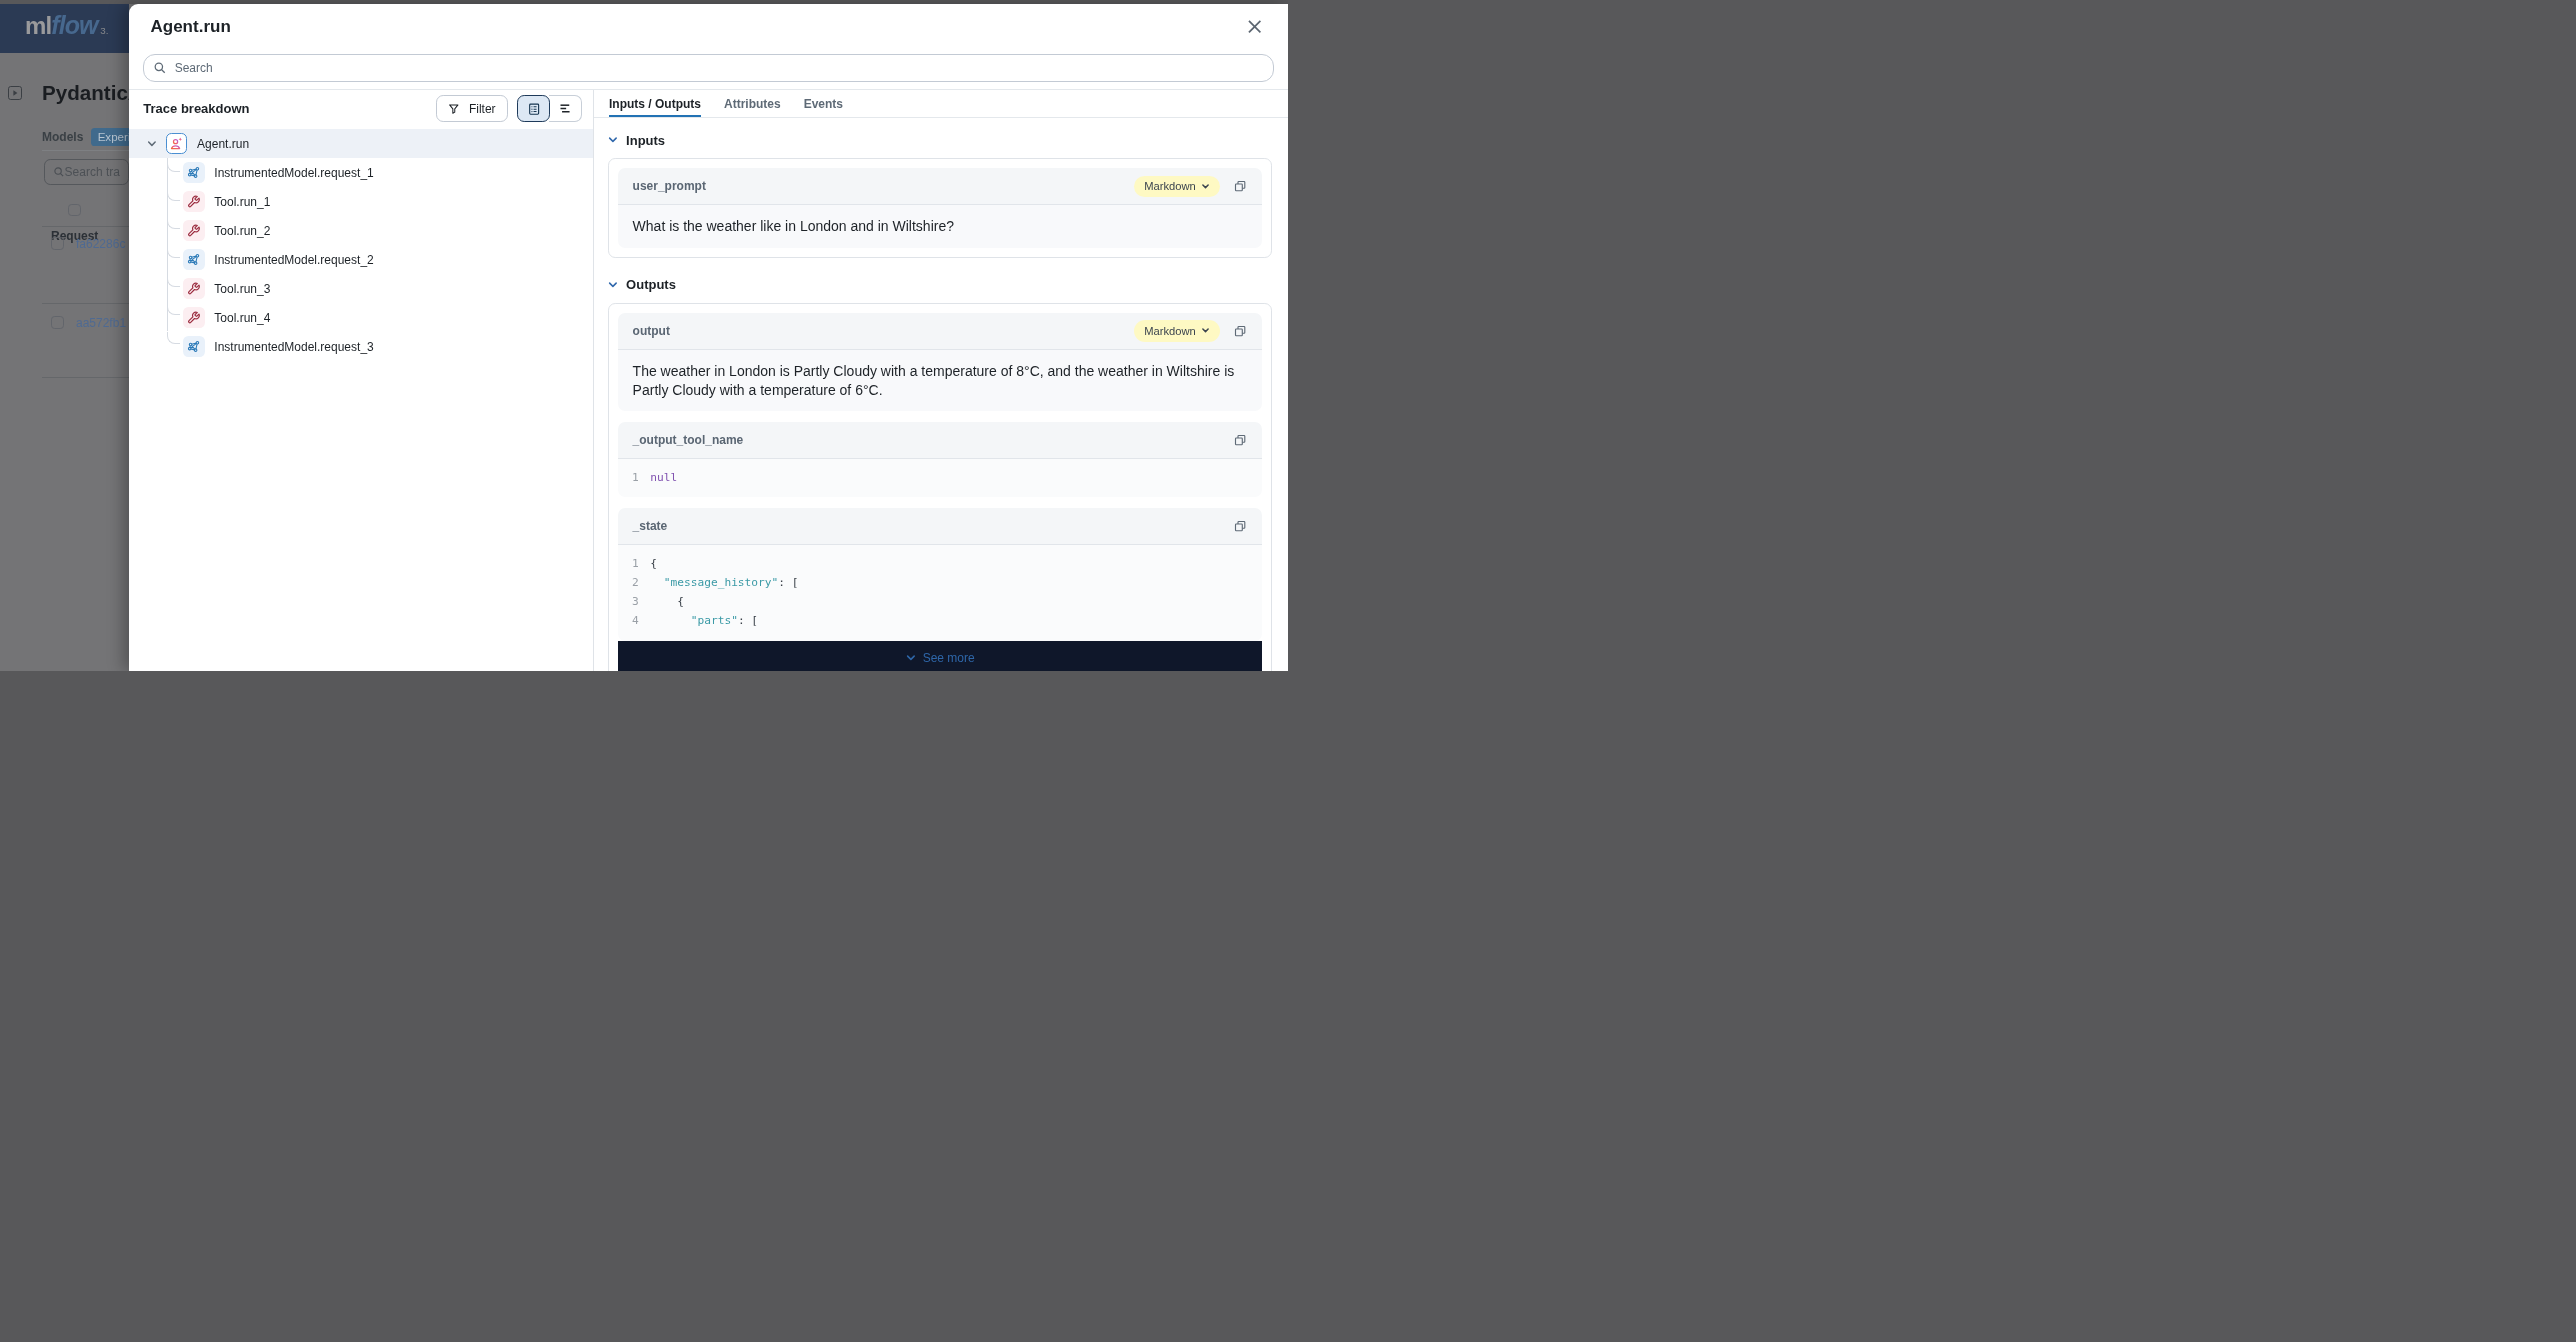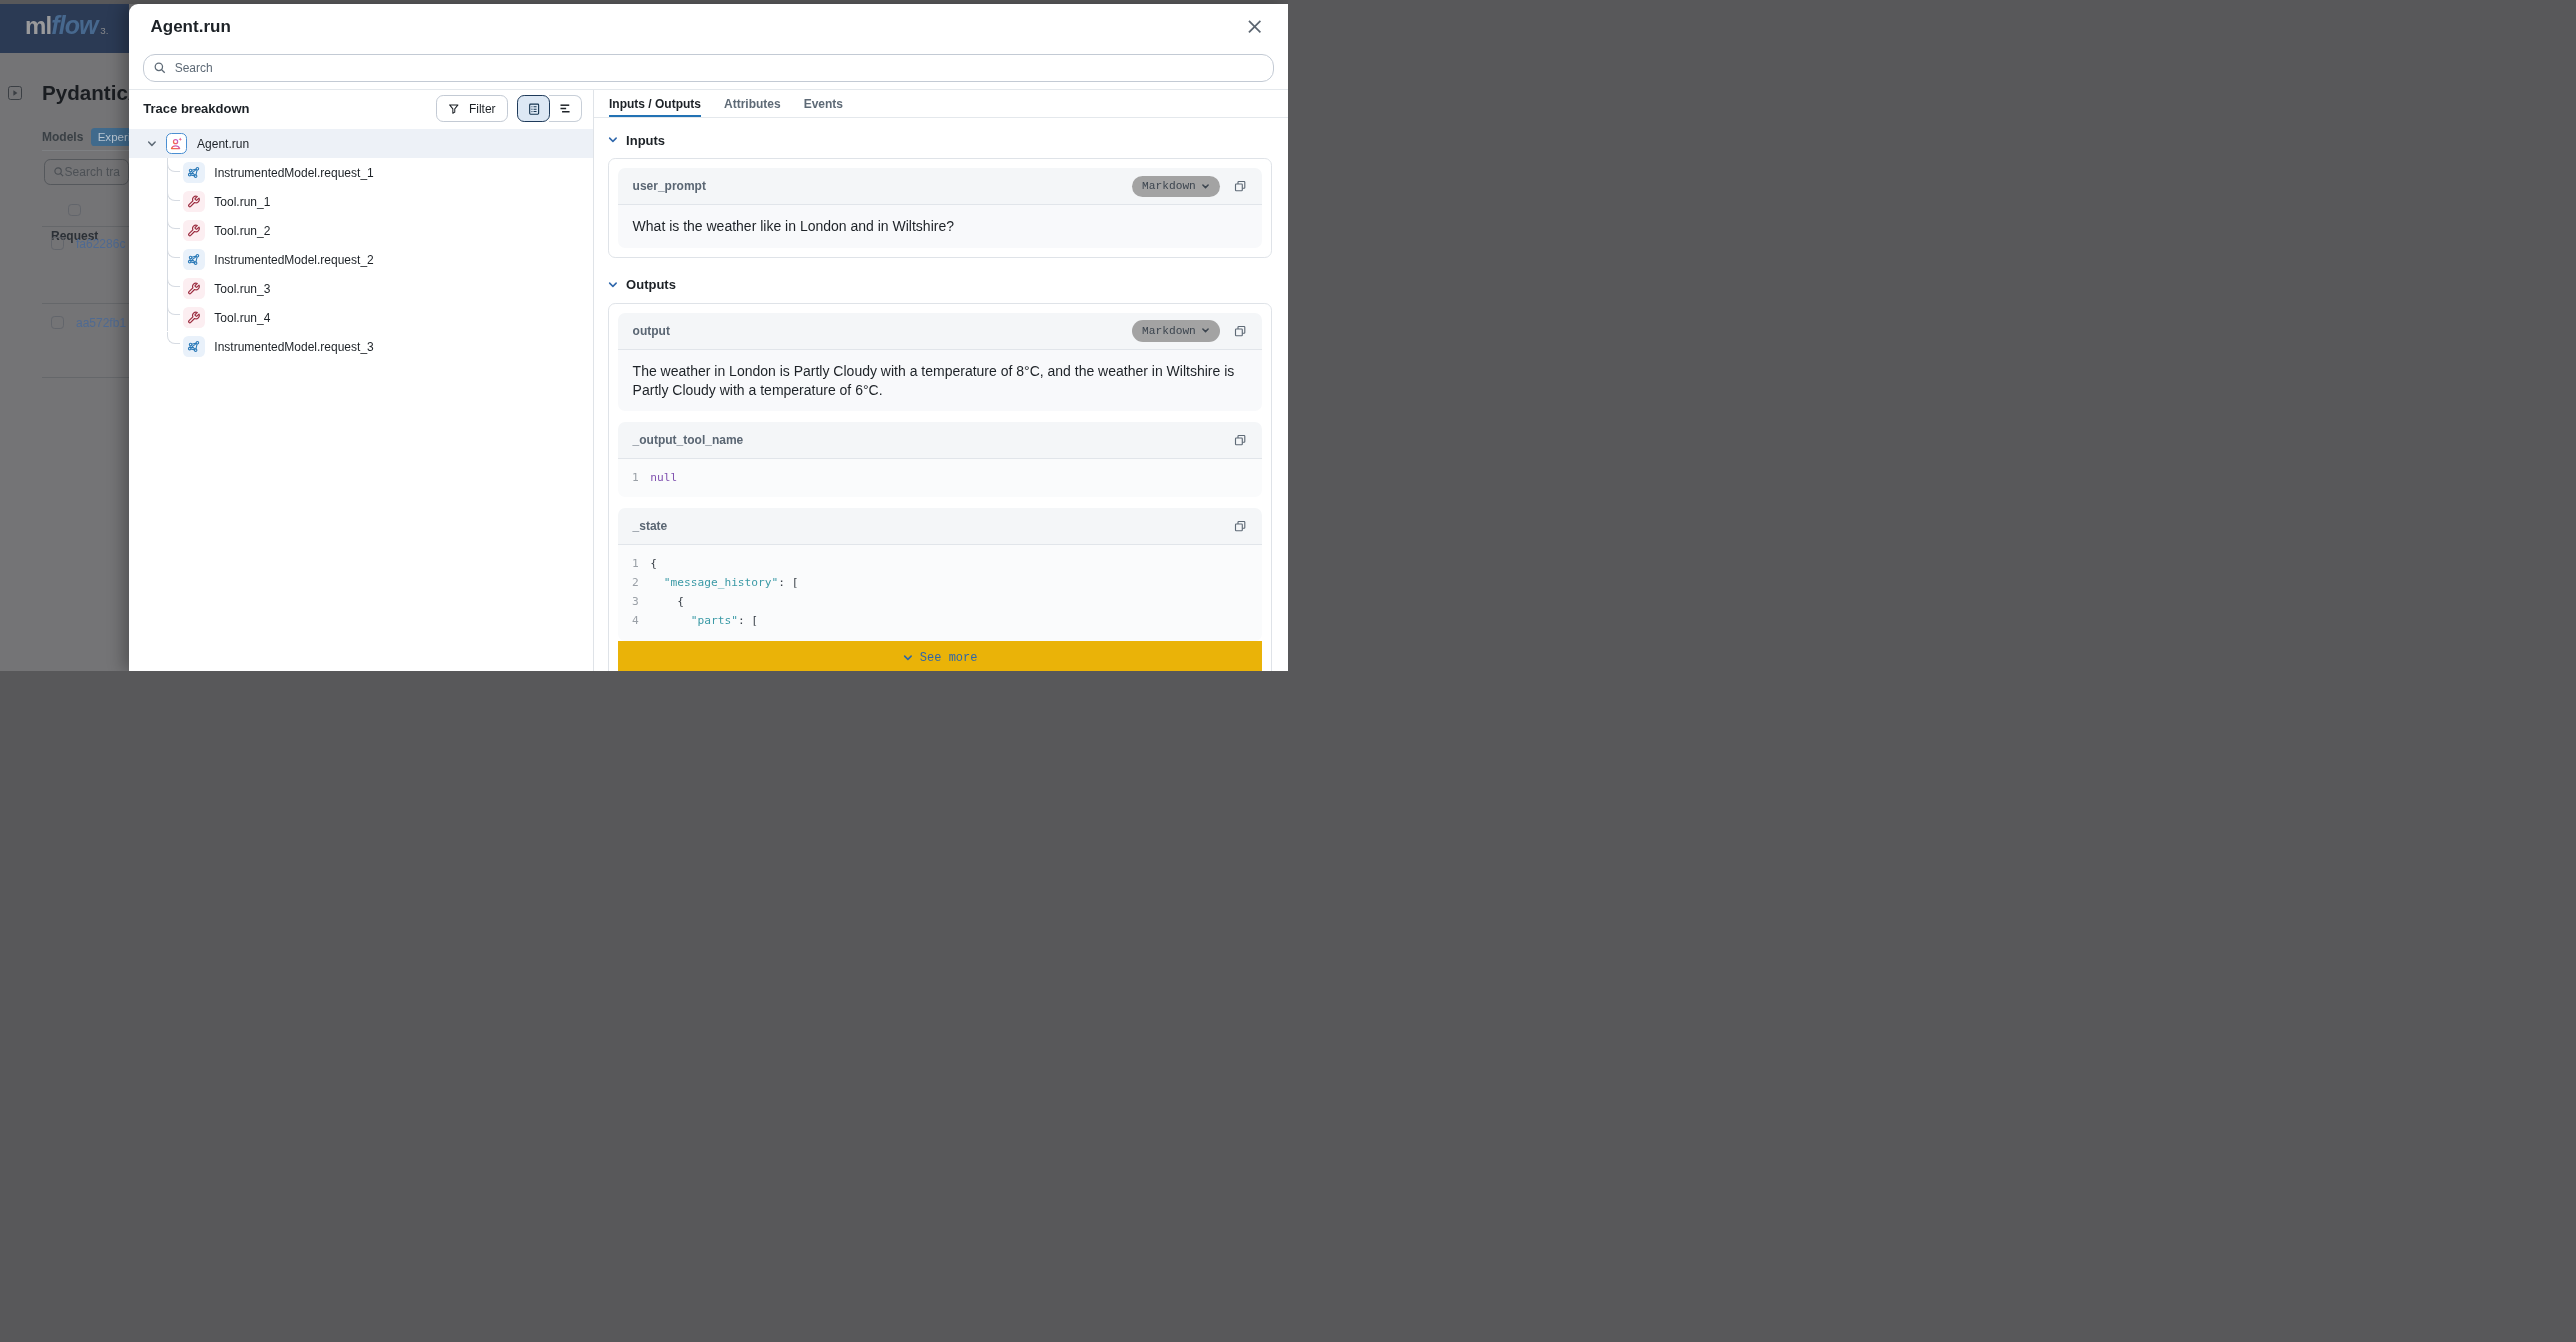--- a/index.html
+++ b/index.html
@@ -70,30 +70,30 @@
   .tab.active::after { content:""; position:absolute; left:0; right:0; bottom:0; height:2.7px; background:#2272b4; }
   .detail-scroll { flex:1; overflow:hidden; padding:14.3px 16px 0 14.3px; }
   .section-head { display:flex; align-items:center; gap:8px; margin-bottom:10.7px; cursor:pointer; }
   .section-head h3 { font-size:13px; font-weight:bold; color:#1d2227; }
   .outer-card { border:0.9px solid #dfe3e8; border-radius:7.2px; padding:9px; margin-bottom:19.7px; background:#fff; }
   .inner-card { border-radius:7.2px; overflow:hidden; }
   .inner-card + .inner-card { margin-top:10.7px; }
   .card-head { background:#f4f6f8; min-height:37px; display:flex; align-items:center; justify-content:space-between; padding:7.2px 14.3px; border-bottom:0.9px solid #e1e5ea; }
   .card-title { font-size:12px; font-weight:bold; color:#5a6673; }
   .card-controls { display:flex; align-items:center; gap:13.4px; }
-  .renderer-pill { display:flex; align-items:center; gap:5.4px; background:#a3a3a3; border:none; border-radius:12.5px; height:21.5px; padding:0 9.8px; font-size:11.2px; color:#3c454f; font-family:Liberation Mono, monospace; cursor:pointer; }
+  .renderer-pill { display:flex; align-items:center; gap:5.4px; background:#fef9c3; border:none; border-radius:12.5px; height:21.5px; padding:0 9.8px; font-size:11.2px; color:#3c454f; font-family:Liberation Sans, sans-serif; cursor:pointer; }
   .copy-btn { background:none; border:none; display:flex; cursor:pointer; padding:0; }
   .card-body { background:#f8f9fb; padding:11.6px 14.3px; font-size:14px; line-height:19px; color:#1d2227; }
   .card-body.code { background:#fafbfc; padding:9px 0 10.7px; font-family:"DejaVu Sans Mono","Liberation Mono",monospace; font-size:11.2px; line-height:19px; }
   .code-line { display:flex; }
   .code-line .ln { width:32px; text-align:right; padding-right:11.6px; color:#9aa0a7; flex:0 0 auto; user-select:none; }
   .code-line .pre, .code-line .post { white-space:pre; color:#3a4149; }
   .code-line .key { white-space:pre; color:#3b9aa6; }
   .code-line .null { color:#8152b0; }
-  .see-more-row { padding:9.8px 0 12.5px; display:flex; justify-content:center; background:#eab308;font-family:Liberation Mono, monospace; }
+  .see-more-row { padding:9.8px 0 12.5px; display:flex; justify-content:center; background:#0f172a; }
   .see-more { display:flex; align-items:center; gap:7.2px; background:none; border:none; font-size:12px; color:#2e66a8; font-family:inherit; cursor:pointer; }
 </style>
 </head>
 <body>
 
 <div class="stage">
 
   <div class="bg-page">
     <div class="navbar">
       <div class="logo">

